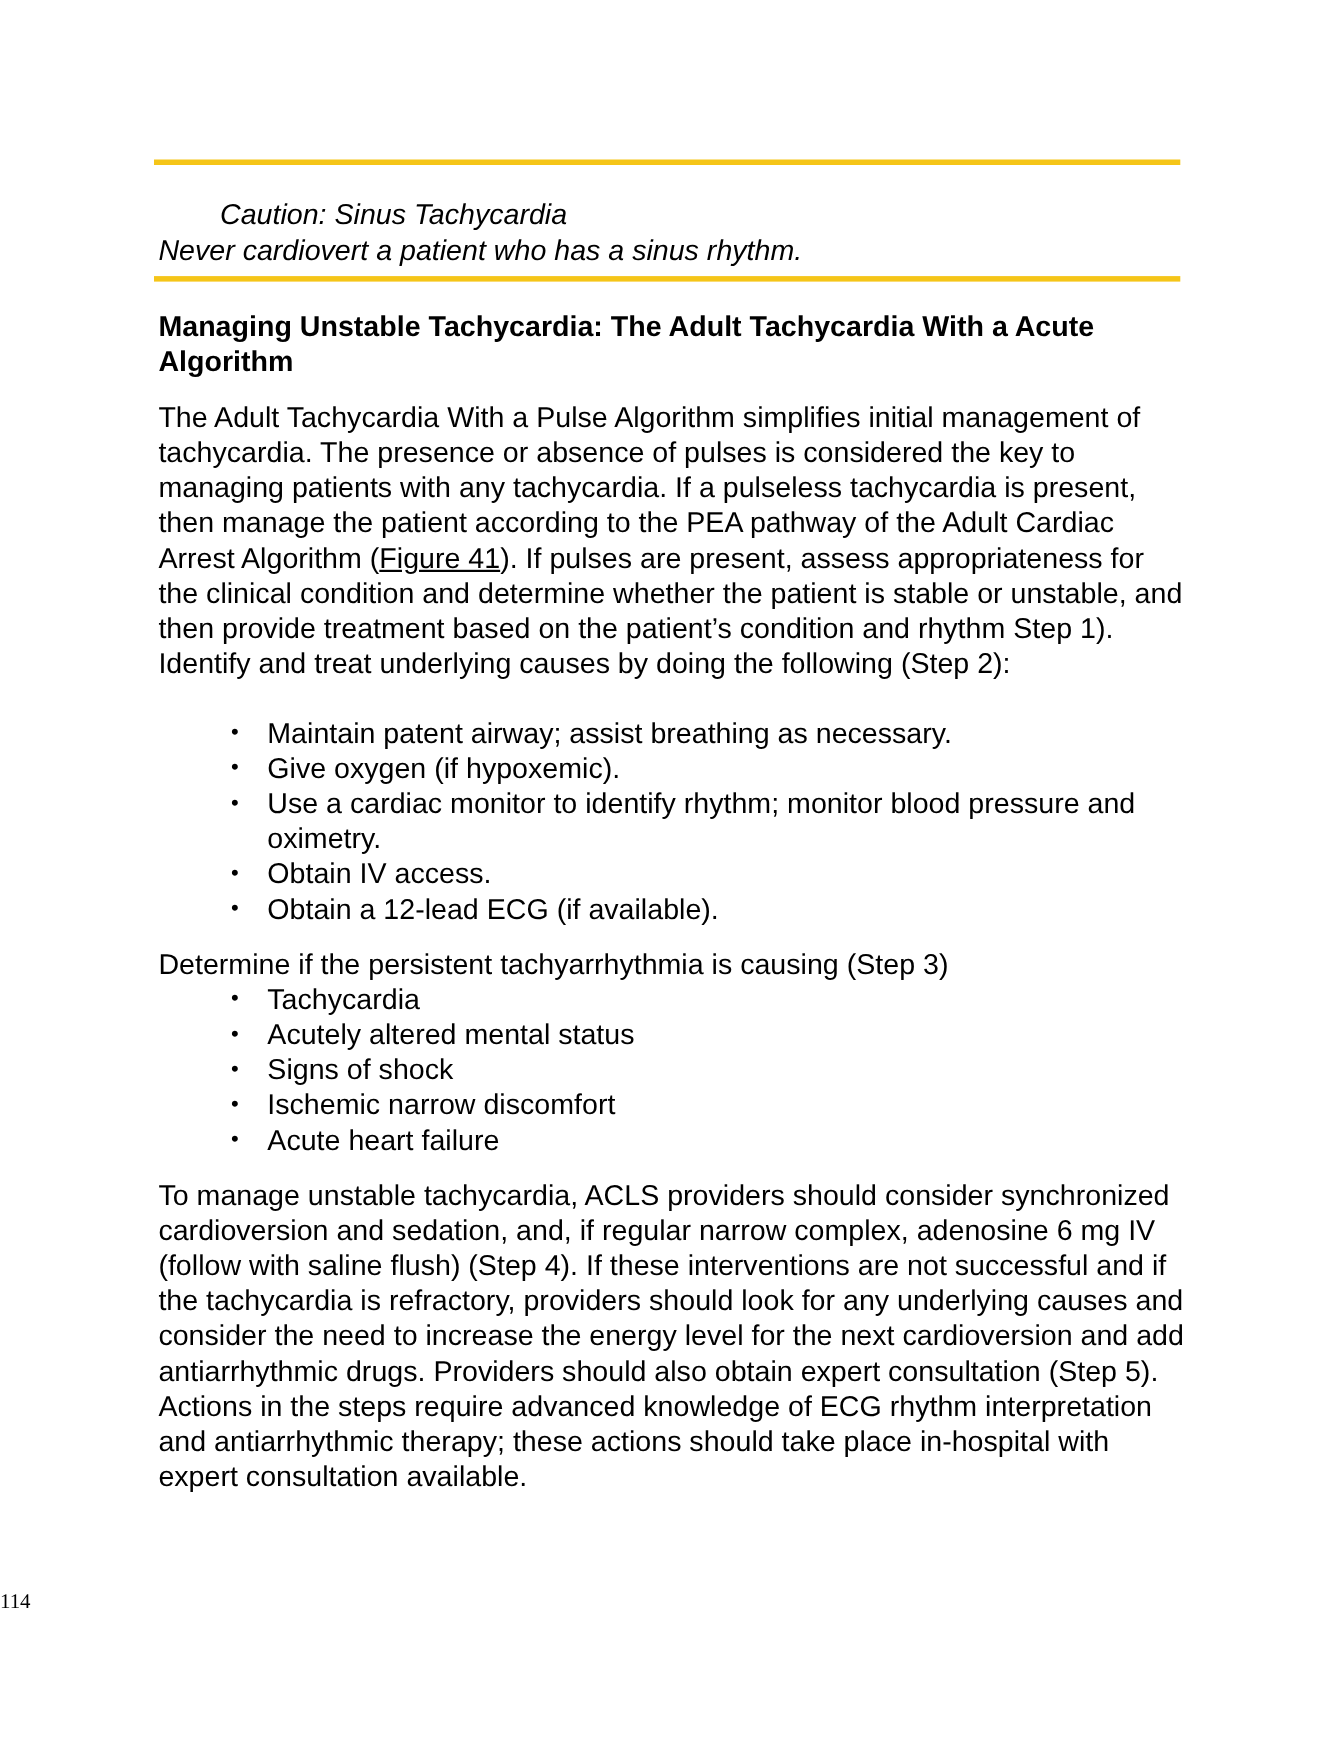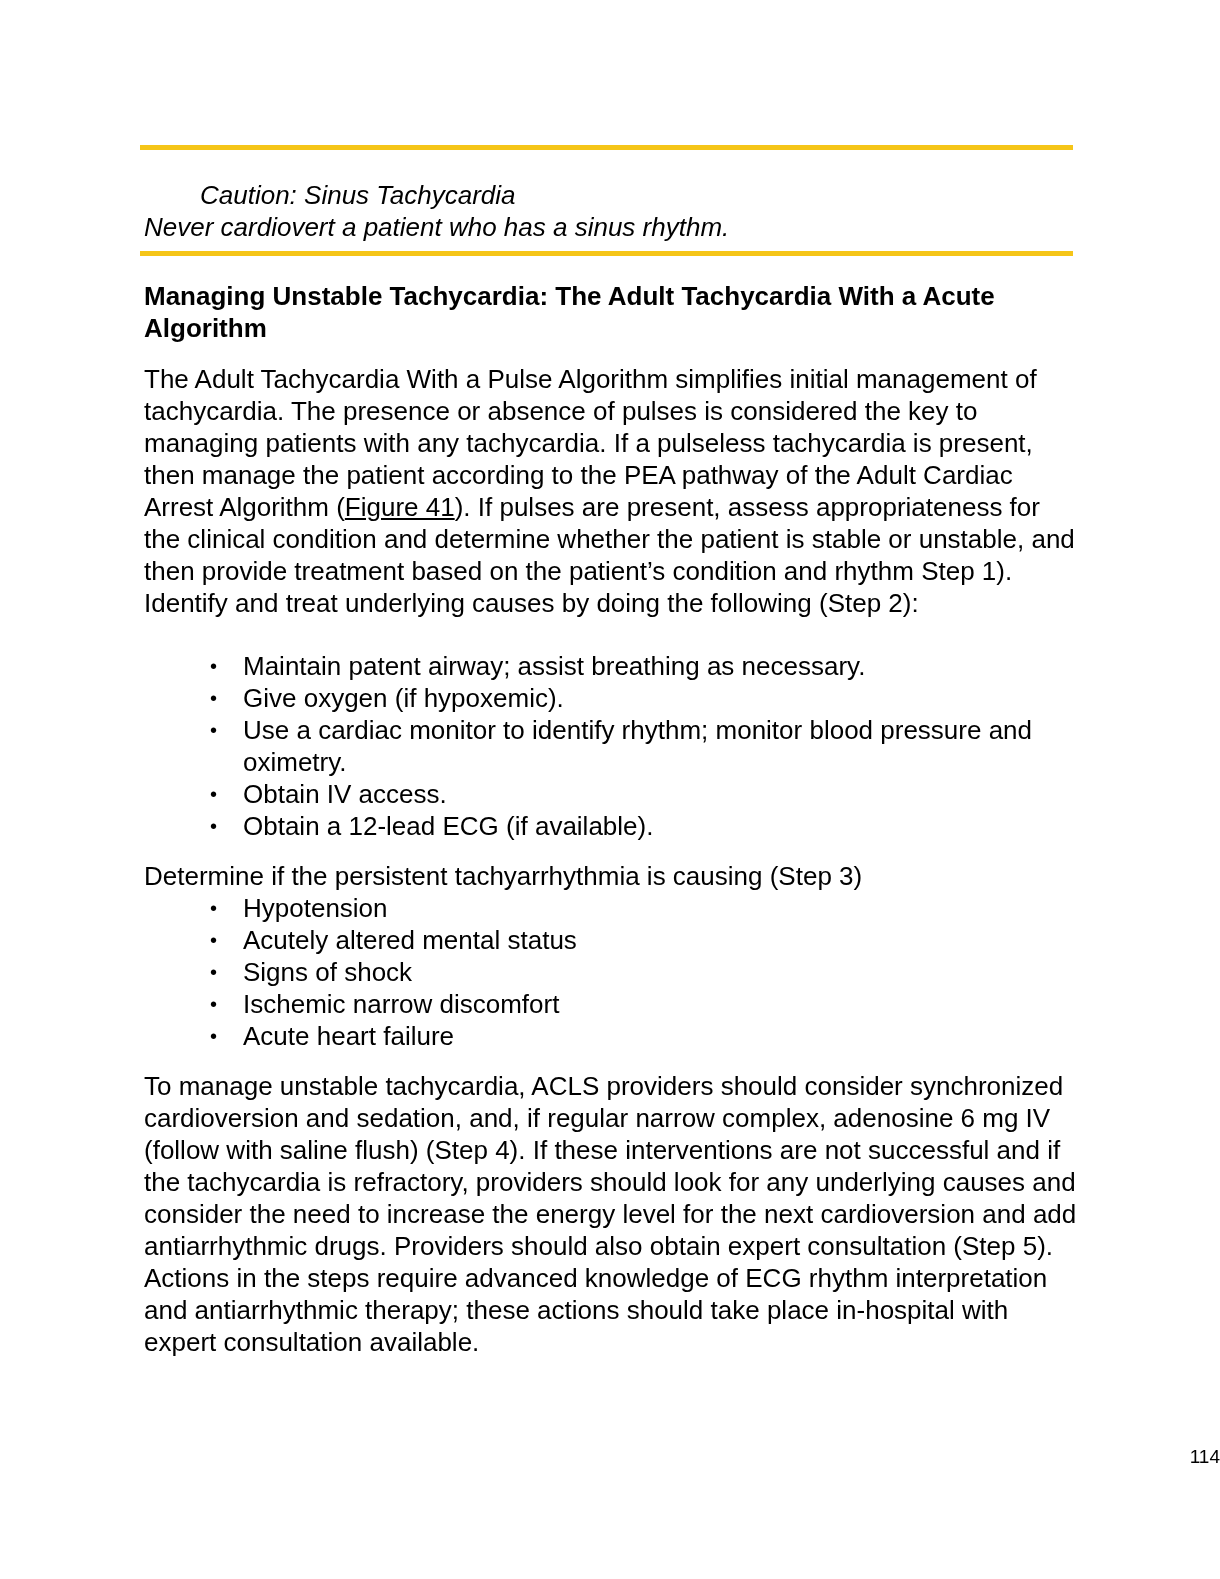--- a/index.html
+++ b/index.html
@@ -15,21 +15,21 @@
   .body-text { position: absolute; left: 144px; width: 935px; font-size: 26px; line-height: 32px; }
   .p1 { top: 363px; }
   .p2 { top: 860px; }
   .p3 { top: 1070px; }
   ul.bullets { position: absolute; left: 144px; margin: 0; padding: 0; list-style: none; font-size: 26px; line-height: 32px; width: 900px; }
   ul.bullets li { position: relative; padding-left: 99px; }
   ul.bullets li::before { content: "\2022"; position: absolute; left: 66px; top: 0; font-size: 20px; }
   .list1 { top: 650px; }
   .list2 { top: 892px; }
   .link { text-decoration: underline; }
-  .page-number { position: absolute; left: 0; width: 1220px; top: 1446px; text-align: right; font-size: 19px; font-family: Liberation Sans, sans-serif; }
+  .page-number { position: absolute; left: 0; width: 1220px; top: 1446px; text-align: left; font-size: 19px; font-family: Liberation Serif, serif; }
 </style>
 </head>
 <body>
 
 <div class="page">
   <div class="rule top"></div>
   <div class="caution-title">Caution: Sinus Tachycardia</div>
   <div class="caution-text">Never cardiovert a patient who has a sinus rhythm.</div>
   <div class="rule bottom"></div>
 
@@ -41,21 +41,21 @@
     <li>Maintain patent airway; assist breathing as necessary.</li>
     <li>Give oxygen (if hypoxemic).</li>
     <li>Use a cardiac monitor to identify rhythm; monitor blood pressure and oximetry.</li>
     <li>Obtain IV access.</li>
     <li>Obtain a 12-lead ECG (if available).</li>
   </ul>
 
   <div class="body-text p2">Determine if the persistent tachyarrhythmia is causing (Step 3)</div>
 
   <ul class="bullets list2">
-    <li>Hypotension</li>
+    <li>Tachycardia</li>
     <li>Acutely altered mental status</li>
     <li>Signs of shock</li>
     <li>Ischemic narrow discomfort</li>
     <li>Acute heart failure</li>
   </ul>
 
   <div class="body-text p3">To manage unstable tachycardia, ACLS providers should consider synchronized cardioversion and sedation, and, if regular narrow complex, adenosine 6 mg IV (follow with saline flush) (Step 4). If these interventions are not successful and if the tachycardia is refractory, providers should look for any underlying causes and consider the need to increase the energy level for the next cardioversion and add antiarrhythmic drugs. Providers should also obtain expert consultation (Step 5). Actions in the steps require advanced knowledge of ECG rhythm interpretation and antiarrhythmic therapy; these actions should take place in-hospital with expert consultation available.</div>
 
   <div class="page-number">114</div>
 </div>

